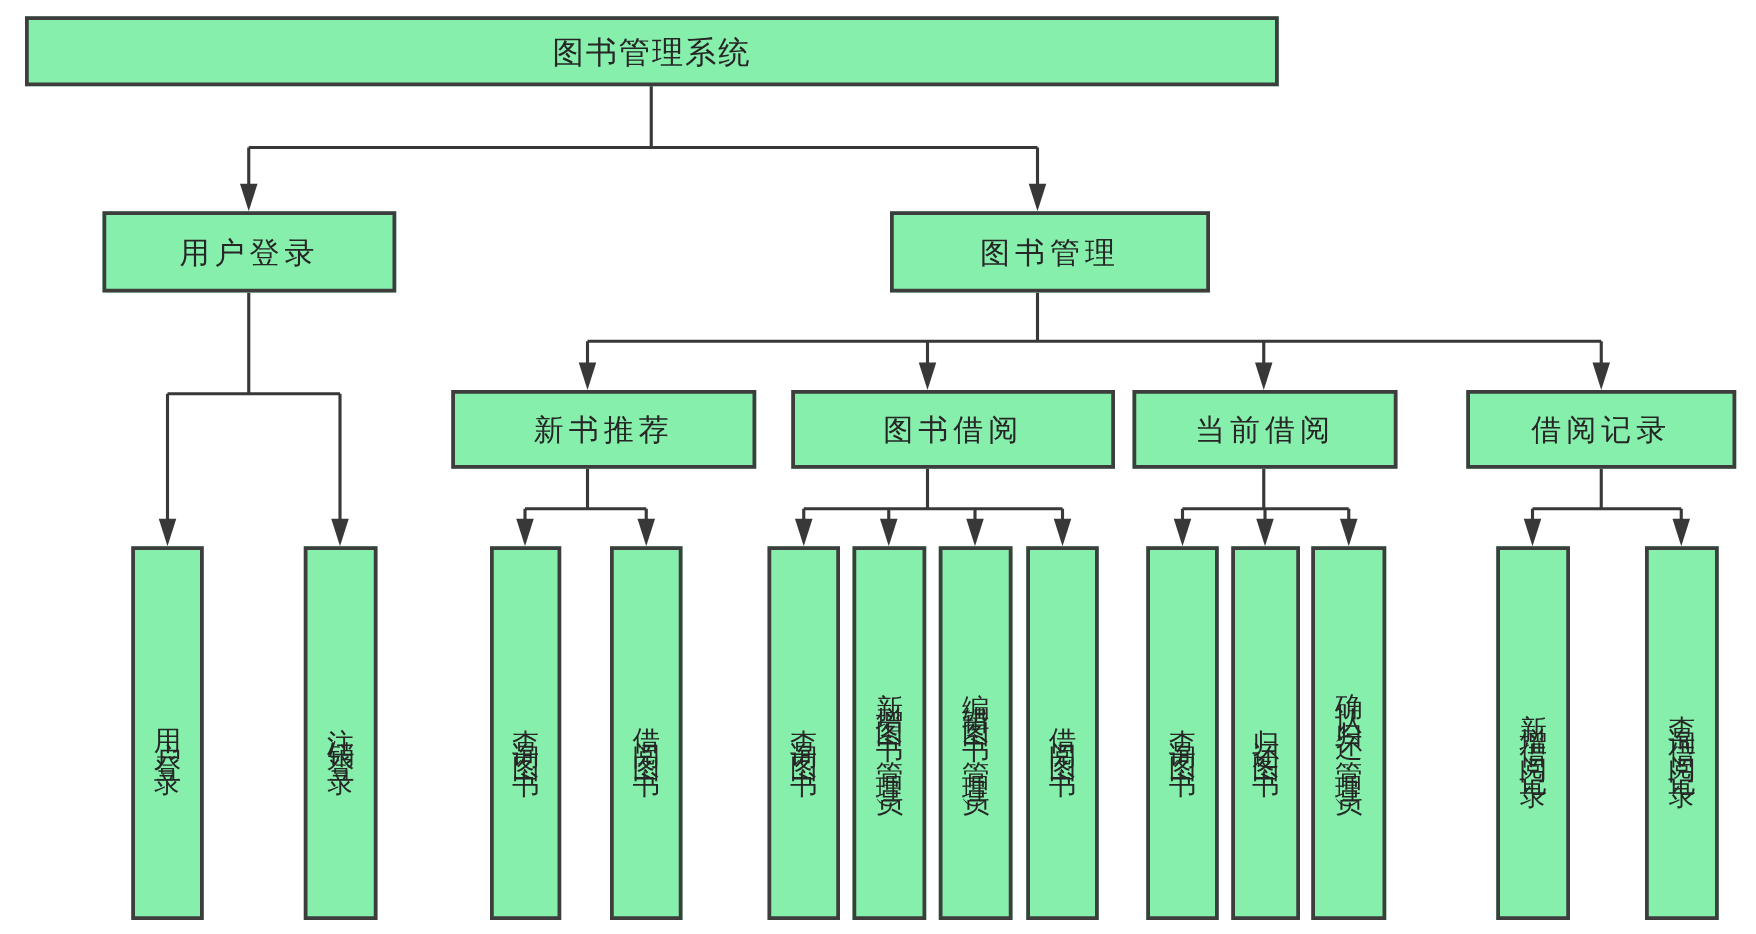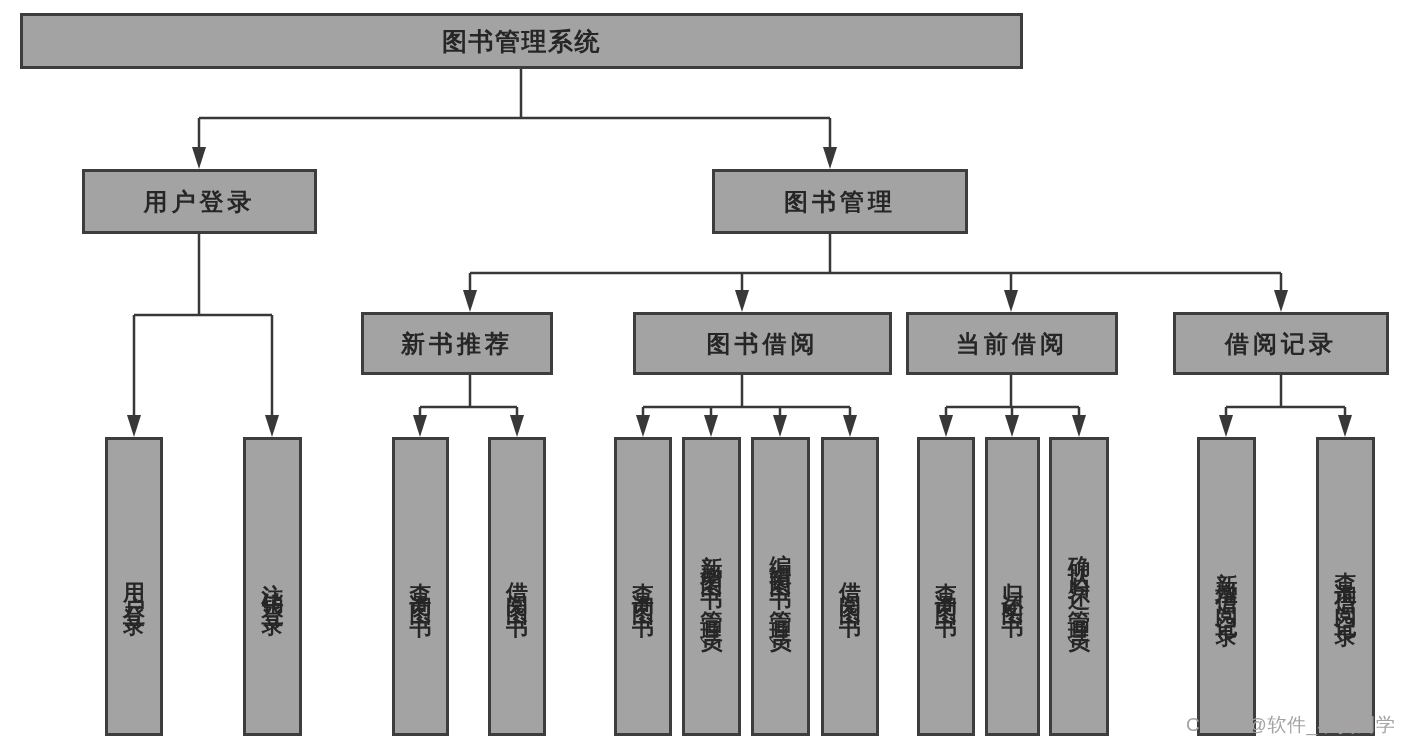--- a/index.html
+++ b/index.html
@@ -19,28 +19,27 @@
     position: absolute;
     left: 0;
     top: 0;
     width: 1405px;
     height: 747px;
     pointer-events: none;
   }
   .node {
     position: absolute;
     box-sizing: border-box;
-    background: #a3a3a3;
+    background: #86efac;
     border: 3px solid #3d3d3d;
     display: flex;
     align-items: center;
     justify-content: center;
     color: #262626;
     text-align: center;
-    font-weight: bold;
   }
   .node.root-box .lbl {
     font-size: 25px;
     letter-spacing: 1.5px;
   }
   .node.hbox .lbl {
     font-size: 24px;
     letter-spacing: 4px;
   }
   .node.vbox .lbl {
@@ -111,21 +110,21 @@
     <span class="lbl">图书管理系统</span>
   </div>
 
   <div class="node hbox" style="left:82px;top:169px;width:235px;height:65px">
     <span class="lbl">用户登录</span>
   </div>
   <div class="node hbox" style="left:712px;top:169px;width:256px;height:65px">
     <span class="lbl">图书管理</span>
   </div>
 
-  <div class="node hbox" style="left:361px;top:312px;width:192px;height:63px">
+  <div class="node hbox" style="left:361px;top:312px;width:244px;height:63px">
     <span class="lbl">新书推荐</span>
   </div>
   <div class="node hbox" style="left:633px;top:312px;width:259px;height:63px">
     <span class="lbl">图书借阅</span>
   </div>
   <div class="node hbox" style="left:1173px;top:312px;width:216px;height:63px">
     <span class="lbl">借阅记录</span>
   </div>
   <div class="node hbox" style="left:906px;top:312px;width:212px;height:63px">
     <span class="lbl">当前借阅</span>
@@ -168,15 +167,14 @@
     <span class="lbl">确认归还（管理员）</span>
   </div>
 
   <div class="node vbox" style="left:1197px;top:437px;width:59px;height:299px">
     <span class="lbl">新增借阅记录</span>
   </div>
   <div class="node vbox" style="left:1316px;top:437px;width:59px;height:299px">
     <span class="lbl">查询借阅记录</span>
   </div>
 
-  <div class="watermark">CSDN @软件_小贺同学</div>
 
 </div>
 
 </body></html>

